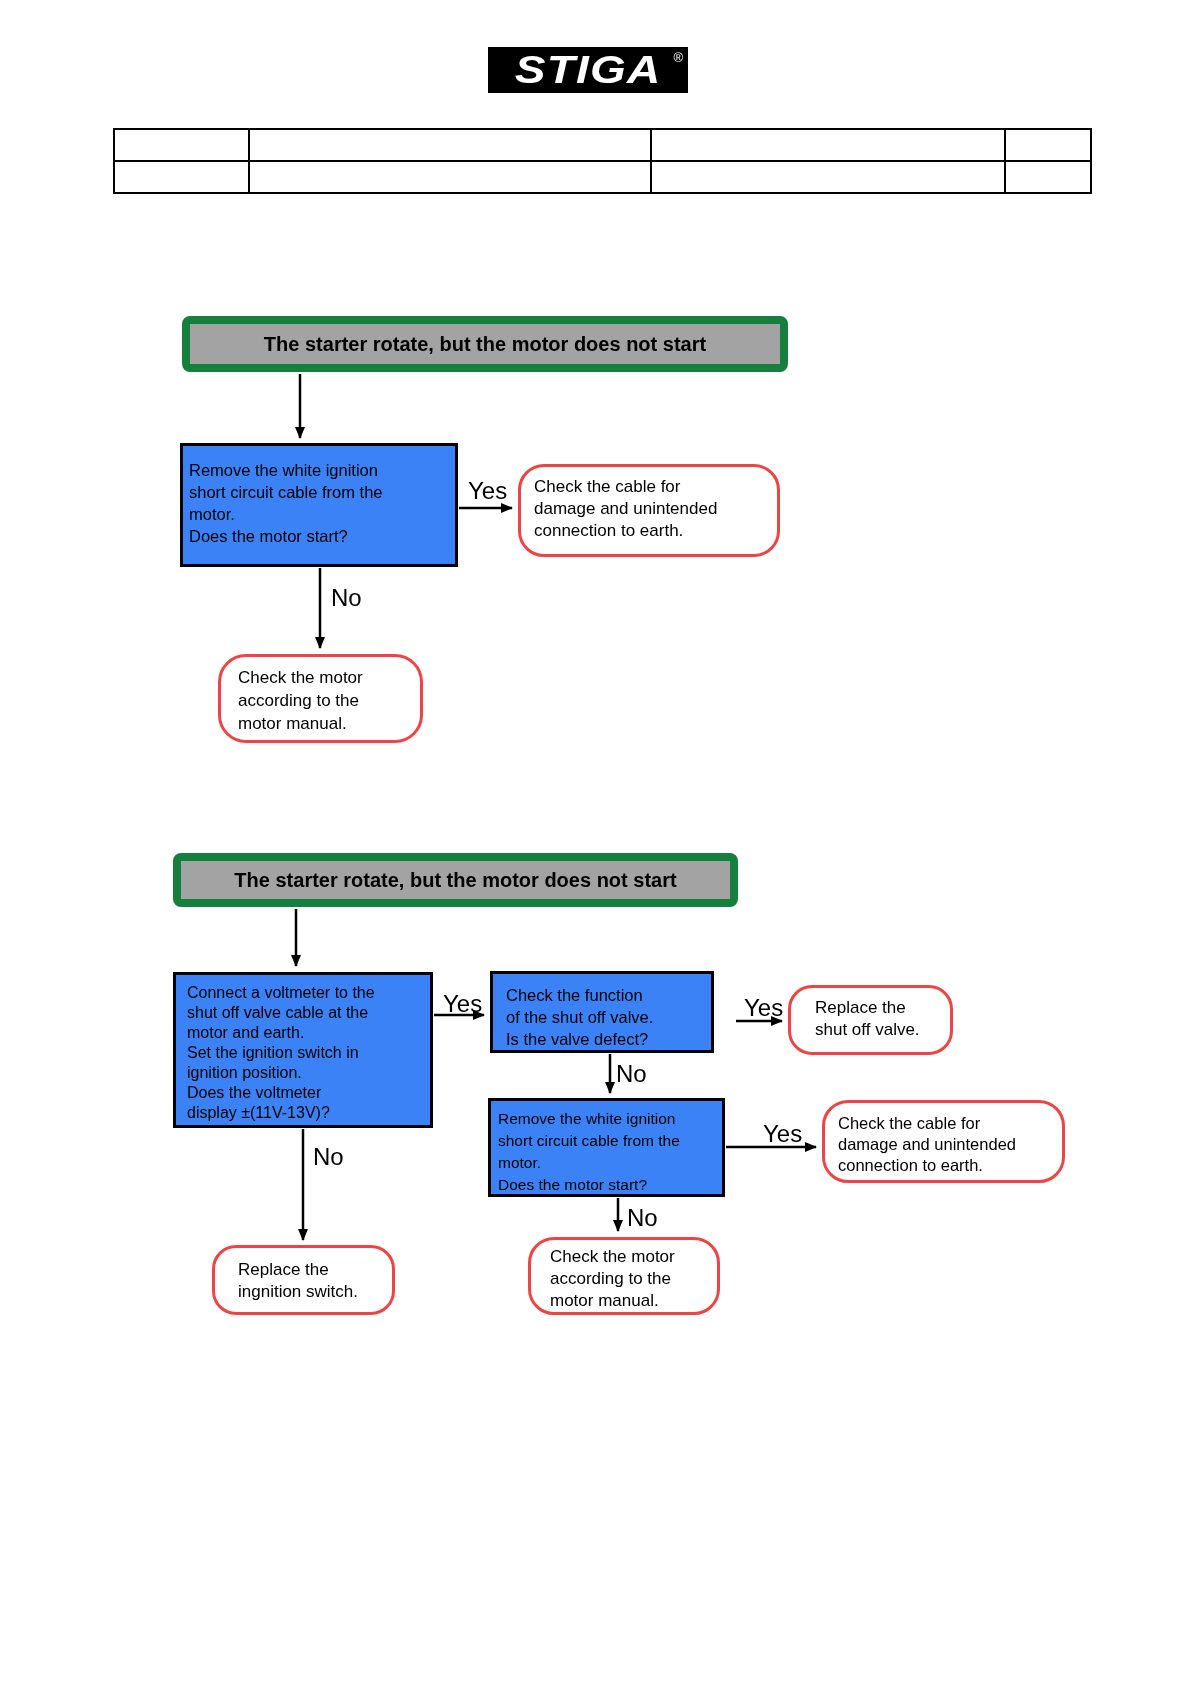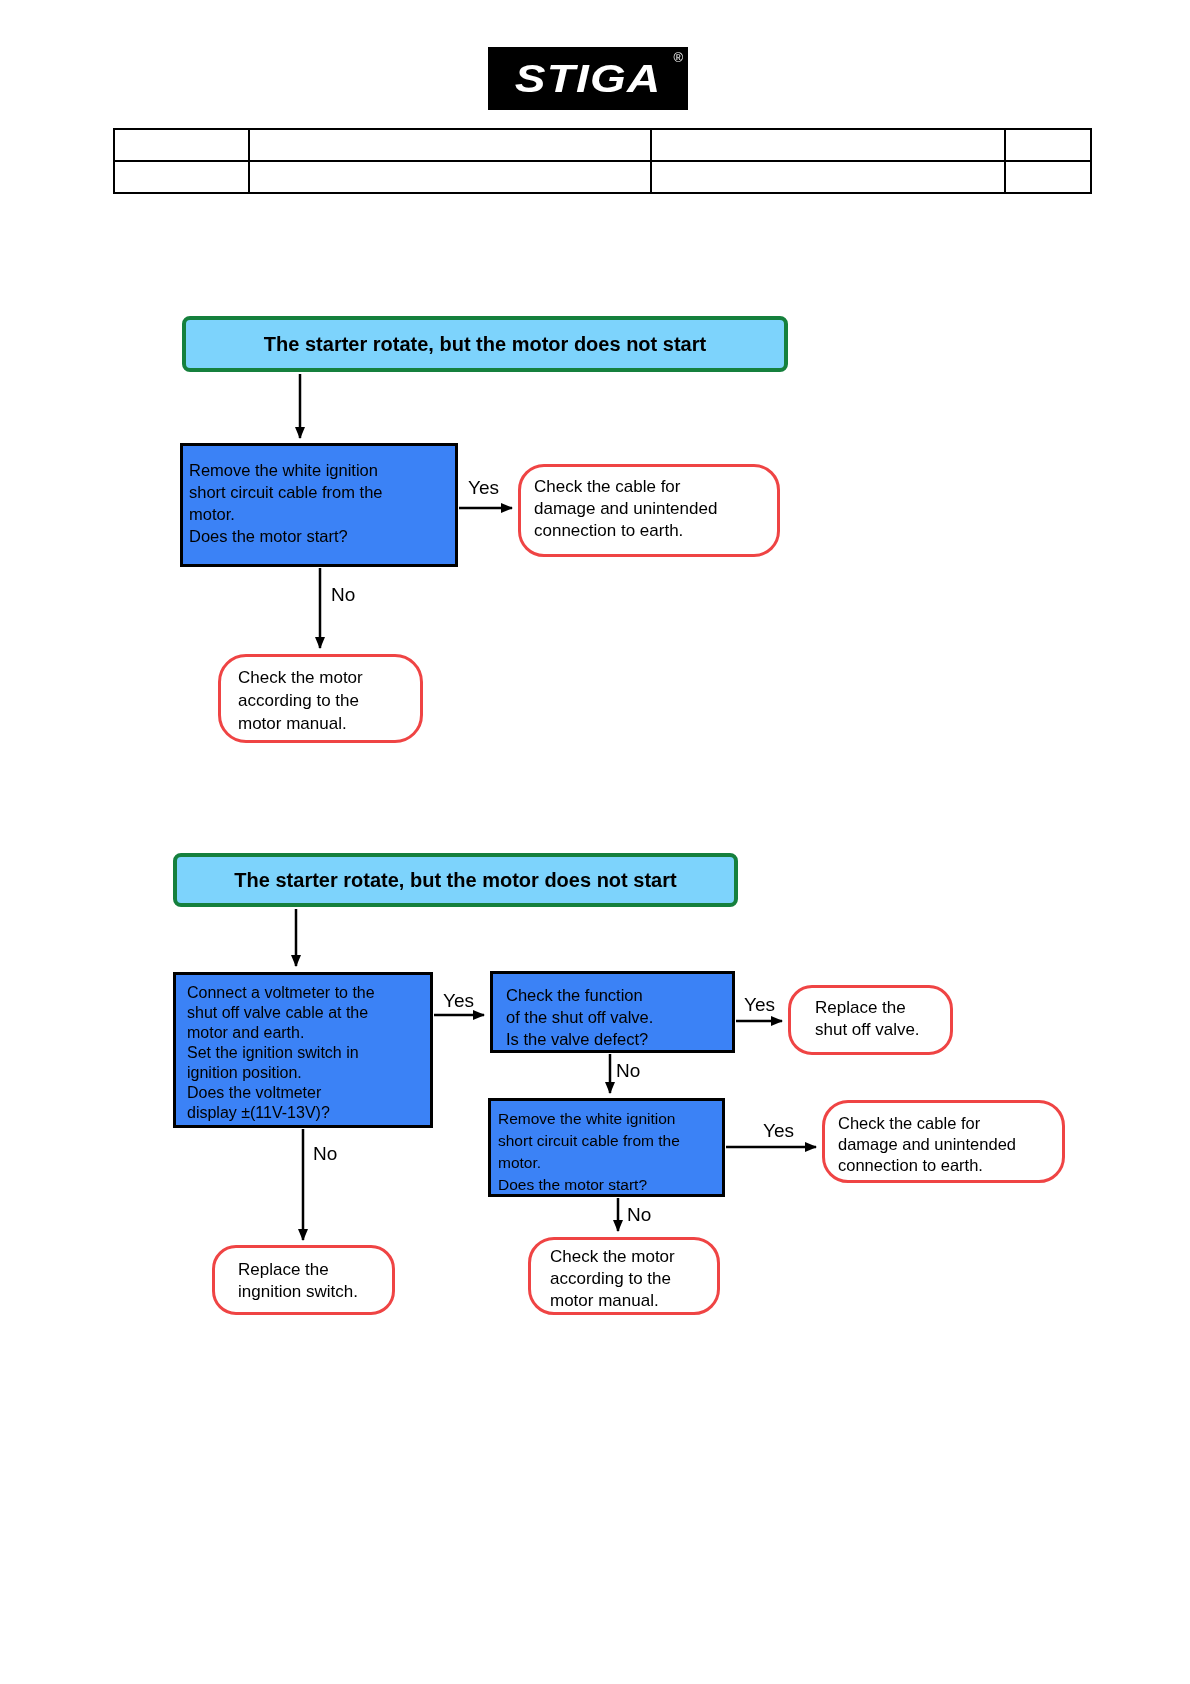--- a/index.html
+++ b/index.html
@@ -16,33 +16,33 @@
     transform:scaleX(1.18);letter-spacing:1px;white-space:pre;
   }
   .logo .reg{position:absolute;top:3px;right:5px;color:#fff;font-size:13px;font-style:normal;}
   
   table.hdr{border-collapse:collapse;table-layout:fixed;width:977px;}
   table.hdr td{border:2px solid #000;height:30px;padding:0;}
   
   .qbox{border:3px solid #000;background:#3b82f6;white-space:pre;}
   .rbox{border:3px solid #ef4444;background:#fff;white-space:pre;}
   .titlebox{
-    border:4px solid #15803d;border-radius:8px;background:#7dd3fc;
+    border:8px solid #15803d;border-radius:8px;background:#a3a3a3;
     display:flex;align-items:center;justify-content:center;
     font-weight:bold;font-size:20px;white-space:pre;
   }
-  .lbl{position:absolute;font-size:19px;white-space:pre;}
+  .lbl{position:absolute;font-size:24px;white-space:pre;}
   svg.wires{position:absolute;left:0;top:0;pointer-events:none;}
 </style>
 </head>
 <body>
 
 <div class="page">
 
-  <div class="abs logo" style="left:488px;top:47px;width:200px;height:63px;">
+  <div class="abs logo" style="left:488px;top:47px;width:200px;height:46px;">
     <span class="brand">STIGA</span>
     <span class="reg">®</span>
   </div>
 
   <div class="abs" style="left:113px;top:128px;">
     <table class="hdr">
       <colgroup>
         <col style="width:135px">
           <col style="width:402px">
           <col style="width:354px">
@@ -89,21 +89,21 @@
   <div class="abs qbox" style="left:173px;top:972px;width:260px;height:156px;padding:8px 3px 0 11px;font-size:16px;line-height:20px;">Connect a voltmeter to the
 shut off valve cable at the
 motor and earth.
 Set the ignition switch in
 ignition position.
 Does the voltmeter
 display ±(11V-13V)?</div>
 
   <span class="lbl" style="left:443px;top:990px;">Yes</span>
 
-  <div class="abs qbox" style="left:490px;top:971px;width:245px;height:82px;padding:10px 3px 0 13px;font-size:16.5px;line-height:22px;">Check the function
+  <div class="abs qbox" style="left:490px;top:971px;width:224px;height:82px;padding:10px 3px 0 13px;font-size:16.5px;line-height:22px;">Check the function
 of the shut off valve.
 Is the valve defect?</div>
 
   <span class="lbl" style="left:744px;top:994px;">Yes</span>
 
   <div class="abs rbox" style="left:788px;top:985px;width:165px;height:70px;border-radius:24px;padding:9px 3px 0 24px;font-size:17px;line-height:22px;">Replace the
 shut off valve.</div>
 
   <span class="lbl" style="left:616px;top:1060px;">No</span>
 

